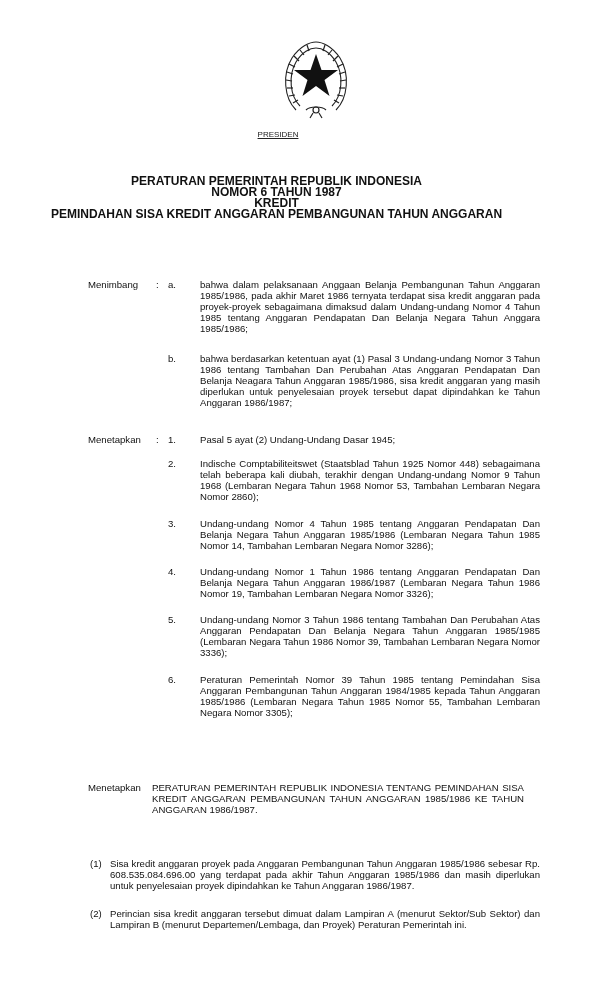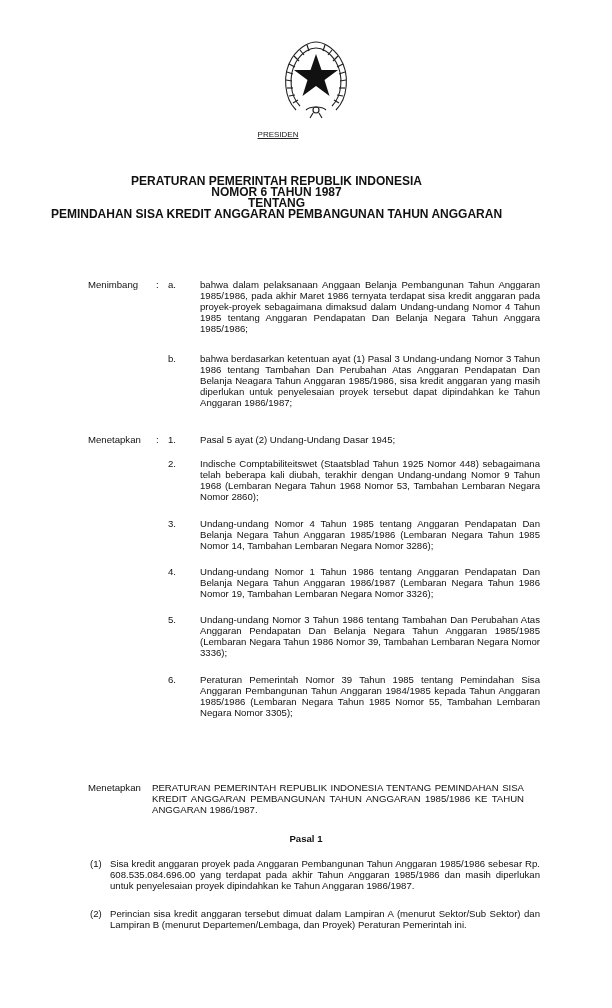--- a/index.html
+++ b/index.html
@@ -66,21 +66,21 @@
         <path d="M33 79 L30 84 M39 79 L42 84"></path>
       </g>
     </svg>
   </div>
 
   <div class="seal-caption" style="top:130px;">PRESIDEN</div>
 
   <div class="title-block">
     <div>PERATURAN PEMERINTAH REPUBLIK INDONESIA</div>
     <div>NOMOR 6 TAHUN 1987</div>
-    <div>TENTANG</div>
+    <div>KREDIT</div>
     <div>PEMINDAHAN SISA KREDIT ANGGARAN PEMBANGUNAN TAHUN ANGGARAN</div>
   </div>
 
 
   <div class="sect-label" style="top:279px;">Menimbang</div>
   <div class="colon" style="top:279px;">:</div>
 
   <div class="item" style="top:279px;">
     <span class="num">a.</span>
     <div class="body">bahwa dalam pelaksanaan Anggaan Belanja Pembangunan Tahun Anggaran 1985/1986, pada akhir Maret 1986 ternyata terdapat sisa kredit anggaran pada proyek-proyek sebagaimana dimaksud dalam Undang-undang  Nomor 4 Tahun 1985 tentang Anggaran Pendapatan Dan Belanja Negara Tahun Anggara 1985/1986;</div>
@@ -116,21 +116,20 @@
   <div class="item" style="top:674px;">
     <span class="num">6.</span>
     <div class="body">Peraturan Pemerintah  Nomor 39 Tahun 1985 tentang Pemindahan Sisa Anggaran Pembangunan Tahun Anggaran 1984/1985 kepada Tahun Anggaran 1985/1986 (Lembaran Negara Tahun 1985 Nomor 55, Tambahan Lembaran Negara Nomor 3305);</div>
   </div>
 
 
   <div class="sect-label" style="top:782px;">Menetapkan</div>
   <div class="colon" style="top:782px;">:</div>
   <div class="menetapkan-body" style="top:782px;">PERATURAN PEMERINTAH REPUBLIK INDONESIA TENTANG PEMINDAHAN SISA KREDIT ANGGARAN PEMBANGUNAN TAHUN ANGGARAN 1985/1986 KE TAHUN ANGGARAN 1986/1987.</div>
 
-  <div class="center-bold" style="top:833px;">Pasal 1</div>
 
   <div class="pasal-item" style="top:858px;">
     <span class="num">(1)</span>
     <div class="body">Sisa kredit anggaran proyek pada Anggaran Pembangunan Tahun Anggaran 1985/1986 sebesar Rp. 608.535.084.696.00 yang terdapat pada akhir Tahun Anggaran 1985/1986 dan masih diperlukan untuk penyelesaian proyek dipindahkan ke Tahun Anggaran 1986/1987.</div>
   </div>
   <div class="pasal-item" style="top:908px;">
     <span class="num">(2)</span>
     <div class="body">Perincian sisa kredit anggaran tersebut dimuat dalam Lampiran A (menurut Sektor/Sub Sektor) dan Lampiran B (menurut Departemen/Lembaga, dan Proyek) Peraturan Pemerintah ini.</div>
   </div>
 

